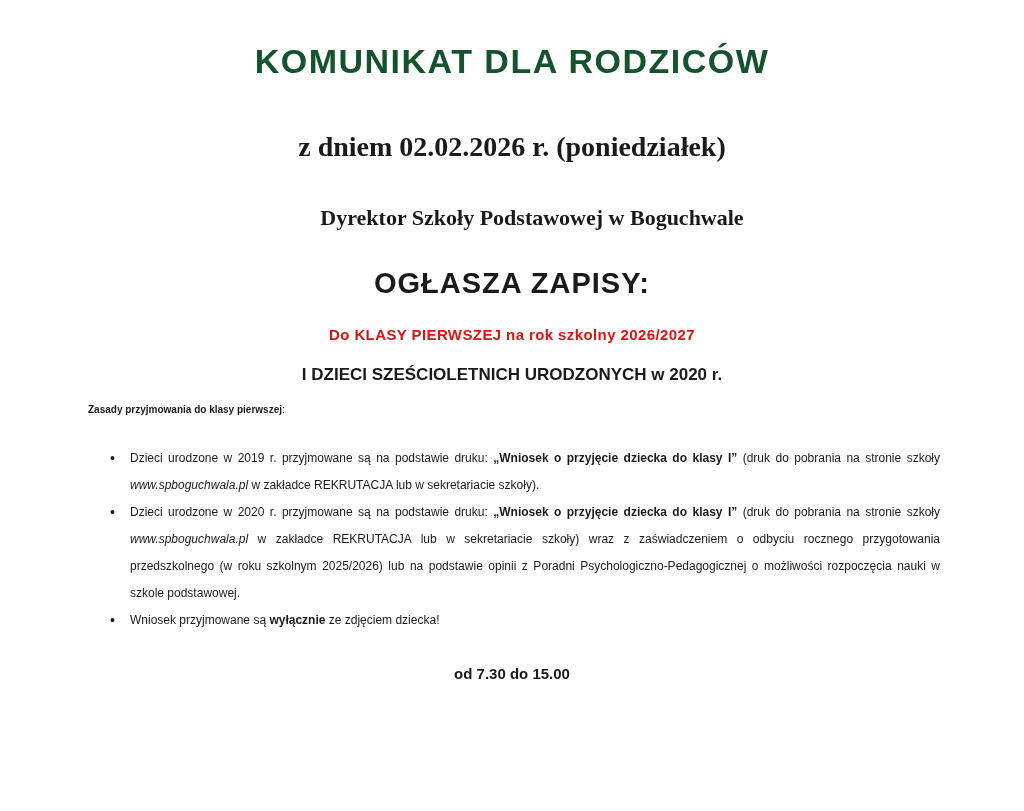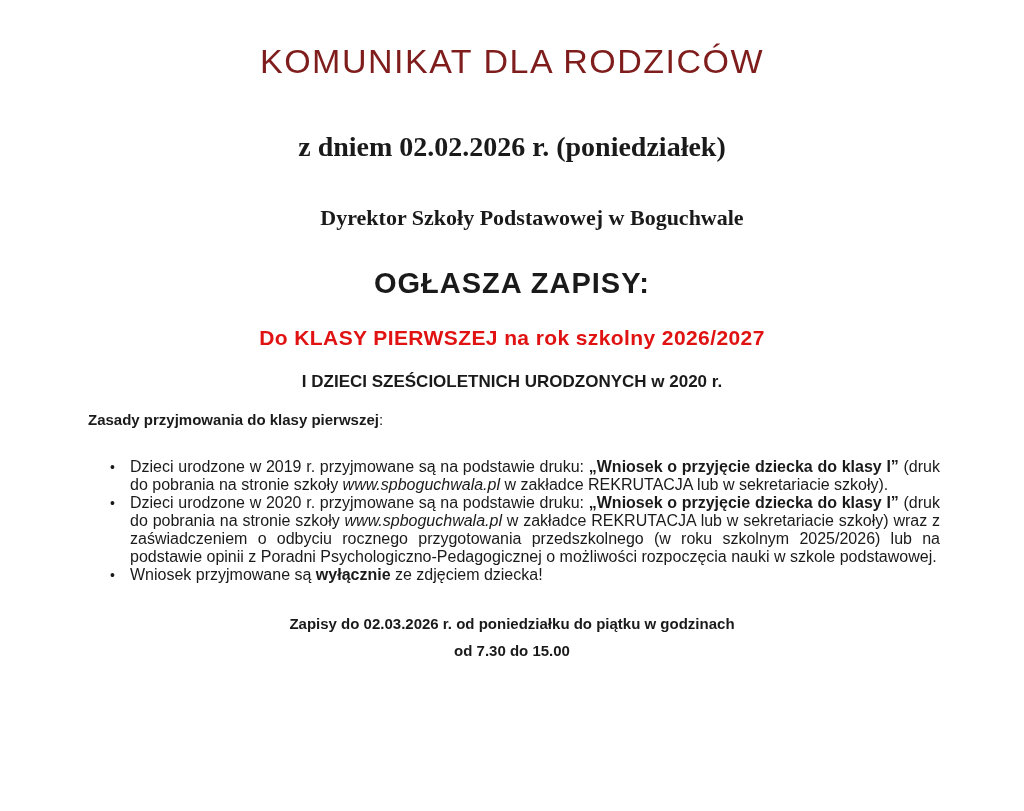--- a/index.html
+++ b/index.html
@@ -8,23 +8,23 @@
     background: #ffffff;
     color: #1a1a1a;
     font-family: "Liberation Sans", sans-serif;
     overflow: hidden;
   }
   .doc { width: 1024px; height: 811px; text-align: center; }
 
   .title {
     padding-top: 42px;
     font-size: 34px;
-    font-weight: normal;
+    font-weight: bold;
     letter-spacing: 1.5px;
-    color: #7f1d1d;
+    color: #14532d;
   }
   .date-line {
     margin-top: 50px;
     font-family: "Liberation Serif", serif;
     font-size: 28px;
     font-weight: bold;
     text-align: center;
   }
   .director-line {
     margin-top: 42px;
@@ -34,45 +34,45 @@
     padding-left: 40px;
   }
   .announce-line {
     margin-top: 36px;
     font-size: 29px;
     font-weight: bold;
     letter-spacing: 1px;
   }
   .red-line {
     margin-top: 26px;
-    font-size: 21px;
+    font-size: 15px;
     font-weight: bold;
     letter-spacing: 0.4px;
   }
   .children-lines {
     margin-top: 20px;
     font-size: 17px;
     font-weight: bold;
     line-height: 23px;
   }
   .rules-heading {
     margin-top: 18px;
     margin-left: 88px;
     text-align: left;
-    font-size: 15px;
+    font-size: 10px;
   }
   .rules-heading b { font-weight: bold; }
 
   ul.bullets {
     margin: 30px 0 12px 0;
     padding: 0 84px 0 130px;
     text-align: justify;
     list-style: none;
-    font-size: 16px;
-    line-height: 18px;
+    font-size: 12px;
+    line-height: 27px;
   }
   ul.bullets li {
     position: relative;
     margin: 0;
   }
   ul.bullets li::before {
     content: "\2022";
     position: absolute;
     left: -20px;
     top: 0;
@@ -127,18 +127,17 @@
     </li>
     <li>
       <span>Dzieci urodzone w 2020 r. przyjmowane są na podstawie druku: </span><span class="seg-bold">„Wniosek o przyjęcie dziecka do klasy I”</span><span>  (druk do pobrania na stronie szkoły </span><span class="seg-italic">www.spboguchwala.pl</span><span> w zakładce REKRUTACJA lub w sekretariacie szkoły) wraz z zaświadczeniem o odbyciu rocznego przygotowania przedszkolnego (w roku szkolnym 2025/2026) lub na podstawie opinii z Poradni Psychologiczno-Pedagogicznej o możliwości rozpoczęcia nauki w szkole podstawowej.</span>
     </li>
     <li>
       <span>Wniosek przyjmowane są </span><span class="seg-bold">wyłącznie</span><span> ze zdjęciem dziecka!</span>
     </li>
   </ul>
 
   <div class="footer-bold">
-    <div>Zapisy do 02.03.2026 r. od poniedziałku do piątku w godzinach</div>
     <div>od 7.30 do 15.00</div>
   </div>
 
 
 </div>
 
 </body></html>

